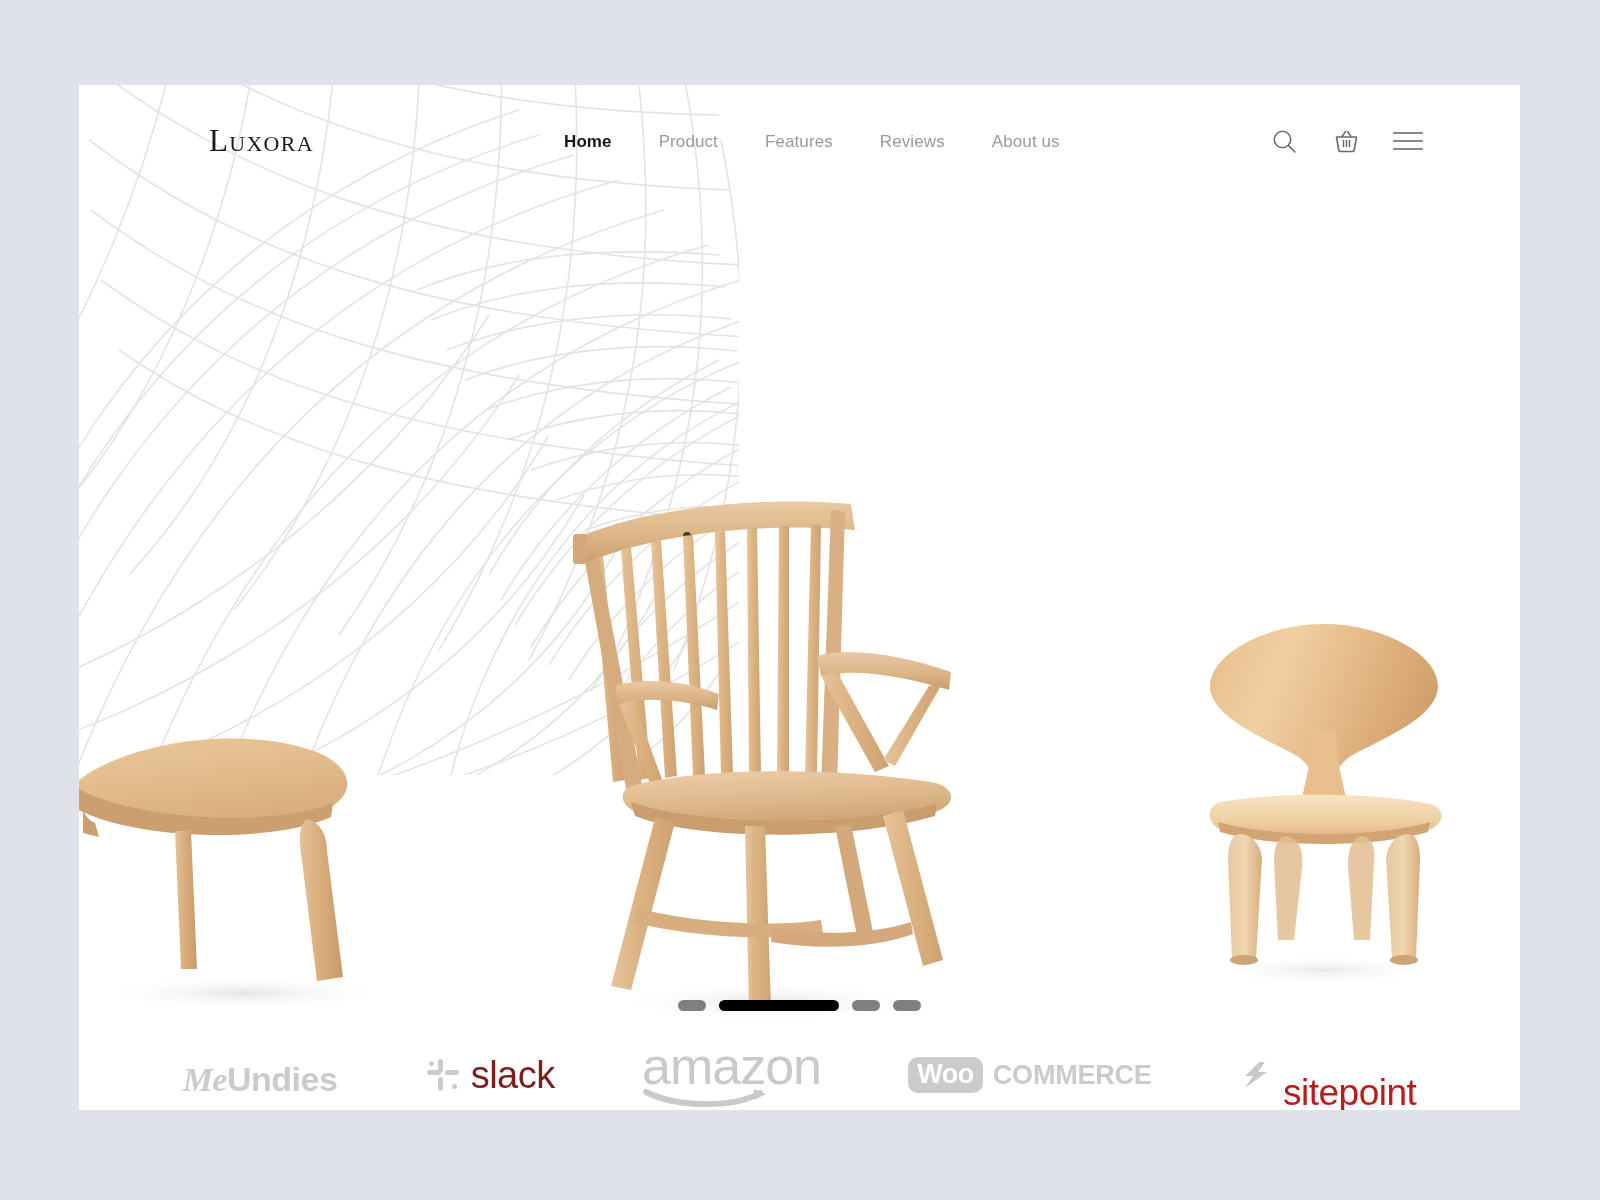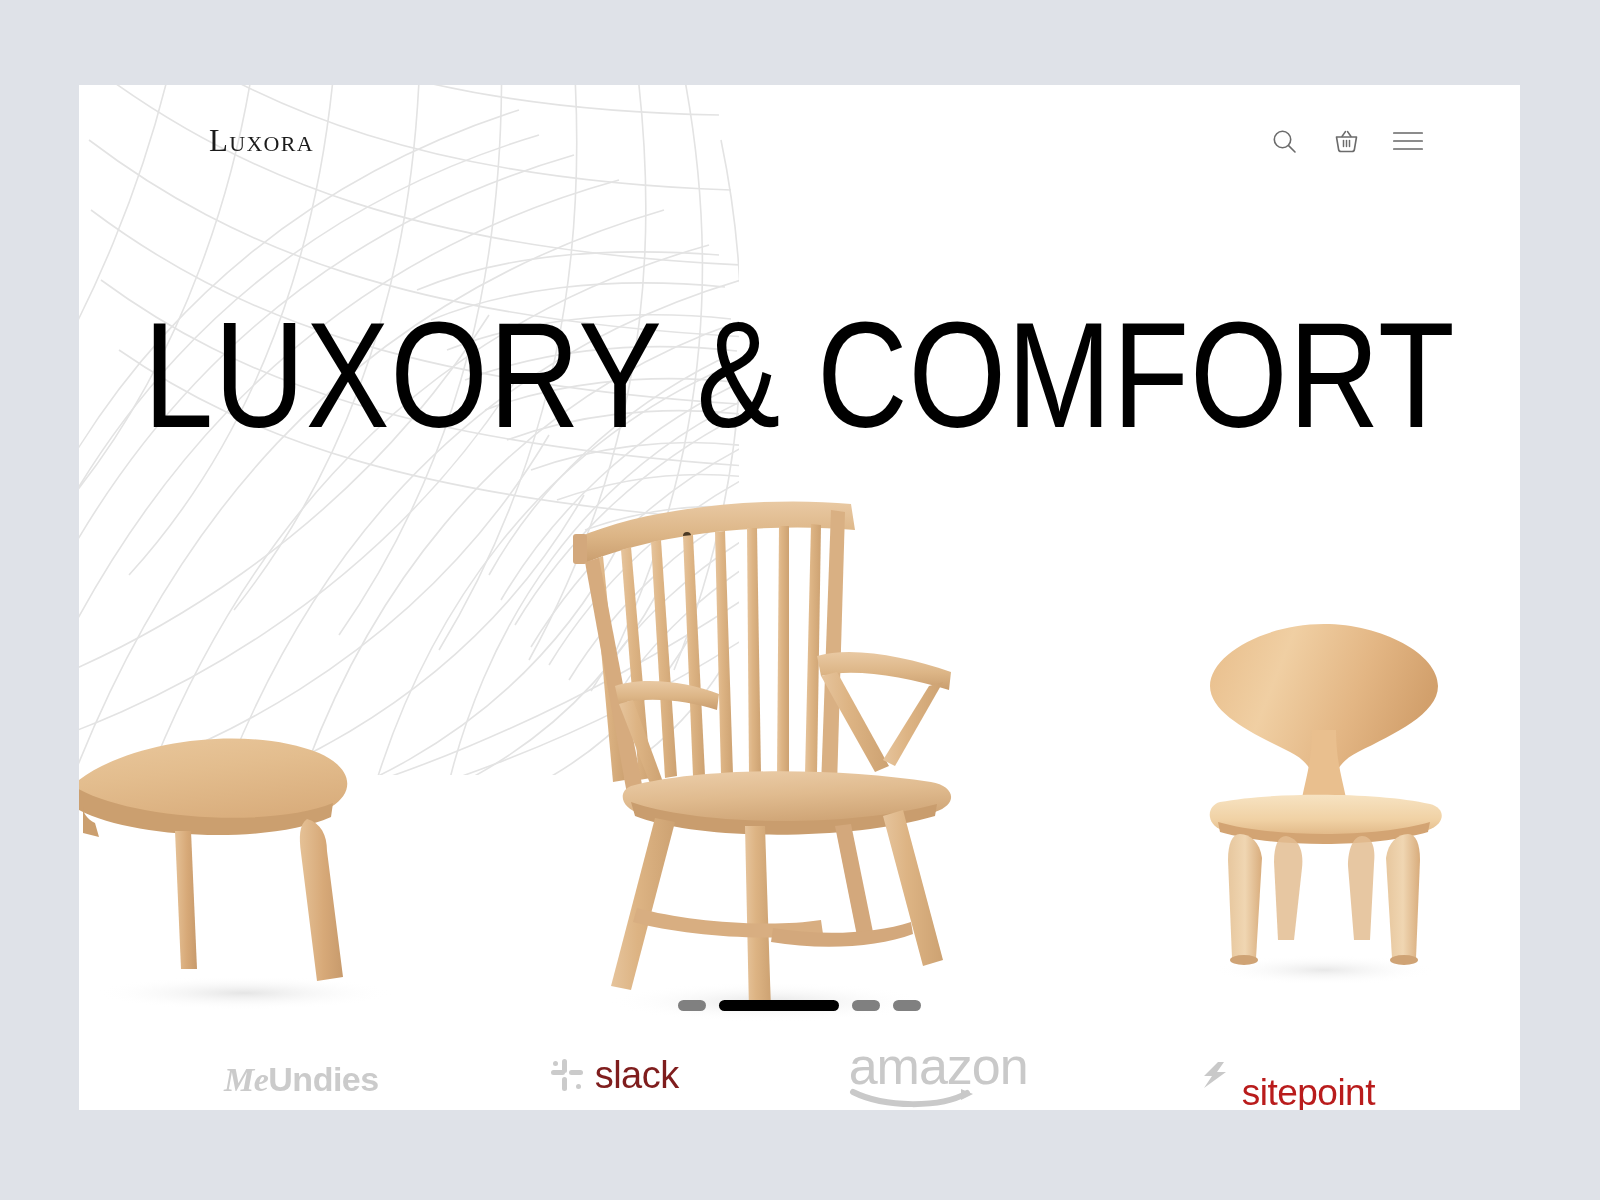--- a/index.html
+++ b/index.html
@@ -300,20 +300,27 @@
         <path d="M566 515 C 614 498, 678 484, 748 496"></path>
 
         <path d="M140 820 C 340 790, 560 700, 760 560"></path>
         <path d="M175 825 C 380 800, 600 715, 775 590"></path>
       </g>
     </svg>
 
     <div class="header">
       <div class="logo">Luxora</div>
 
+      <nav class="nav">
+        <span class="nav-item active">Home</span>
+        <span class="nav-item">Product</span>
+        <span class="nav-item">Features</span>
+        <span class="nav-item">Reviews</span>
+        <span class="nav-item">About us</span>
+      </nav>
 
       <div class="actions">
         <span class="icon-btn">
           <svg width="27" height="27" viewBox="0 0 27 27" fill="none" xmlns="http://www.w3.org/2000/svg">
             <circle cx="11.5" cy="11.5" r="8.2" stroke="#6b6b6b" stroke-width="1.6"></circle>
             <line x1="17.6" y1="17.6" x2="24" y2="24" stroke="#6b6b6b" stroke-width="1.6" stroke-linecap="round"></line>
           </svg>
         </span>
         <span class="icon-btn">
           <svg width="27" height="27" viewBox="0 0 27 27" fill="none" xmlns="http://www.w3.org/2000/svg">
@@ -328,23 +335,20 @@
         <span class="icon-btn">
           <svg width="30" height="22" viewBox="0 0 30 22" fill="none" xmlns="http://www.w3.org/2000/svg">
             <line x1="1" y1="3" x2="29" y2="3" stroke="#8c8c8c" stroke-width="2.2" stroke-linecap="round"></line>
             <line x1="1" y1="11" x2="29" y2="11" stroke="#8c8c8c" stroke-width="2.2" stroke-linecap="round"></line>
             <line x1="1" y1="19" x2="29" y2="19" stroke="#8c8c8c" stroke-width="2.2" stroke-linecap="round"></line>
           </svg>
         </span>
       </div>
     </div>
 
-    <div class="headline">
-      <span class="headline-text">LUXORY &amp; COMFORT</span>
-    </div>
 
     <div class="furniture">
 
       <svg class="f-table" width="340" height="300" viewBox="0 0 340 300" xmlns="http://www.w3.org/2000/svg">
         <defs>
           <linearGradient id="topG" x1="0" y1="0" x2="0.4" y2="1">
             <stop offset="0%" stop-color="#e9c79c"></stop>
             <stop offset="45%" stop-color="#e3bd8e"></stop>
             <stop offset="100%" stop-color="#d9ad7c"></stop>
           </linearGradient>
@@ -503,20 +507,24 @@
       <div class="brand">
         <span class="brand-amazon-text">
           <span>amazon</span>
           <svg class="amazon-smile" width="128" height="22" viewBox="0 0 128 22" xmlns="http://www.w3.org/2000/svg">
             <path d="M4 6 C 36 22, 92 22, 118 7" stroke="#c9c9c9" stroke-width="6" fill="none" stroke-linecap="round"></path>
             <path d="M112 3 L 124 8 L 112 14 Z" fill="#c9c9c9"></path>
           </svg>
         </span>
       </div>
 
+      <div class="brand">
+        <span class="woo-badge">Woo</span>
+        <span class="woo-text">COMMERCE</span>
+      </div>
 
       <div class="brand">
         <svg width="34" height="34" viewBox="0 0 34 34" xmlns="http://www.w3.org/2000/svg">
           <path d="M20 4 L6 18 L14 18 L6 30 L28 14 L19 14 L26 4 Z" fill="#c9c9c9"></path>
         </svg>
         <span class="brand-sitepoint-text">sitepoint</span>
       </div>
     </div>
 
   </div>

